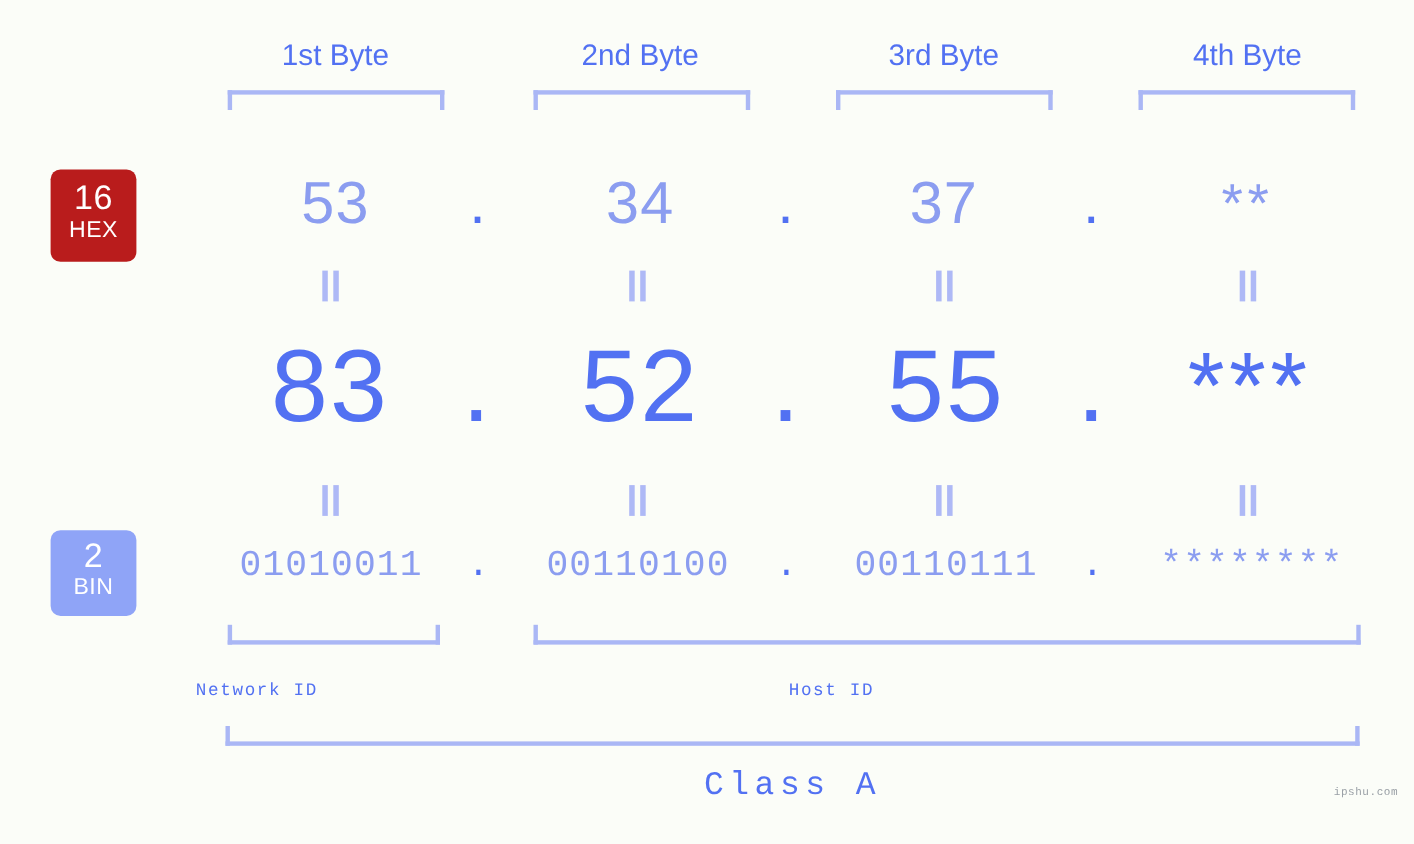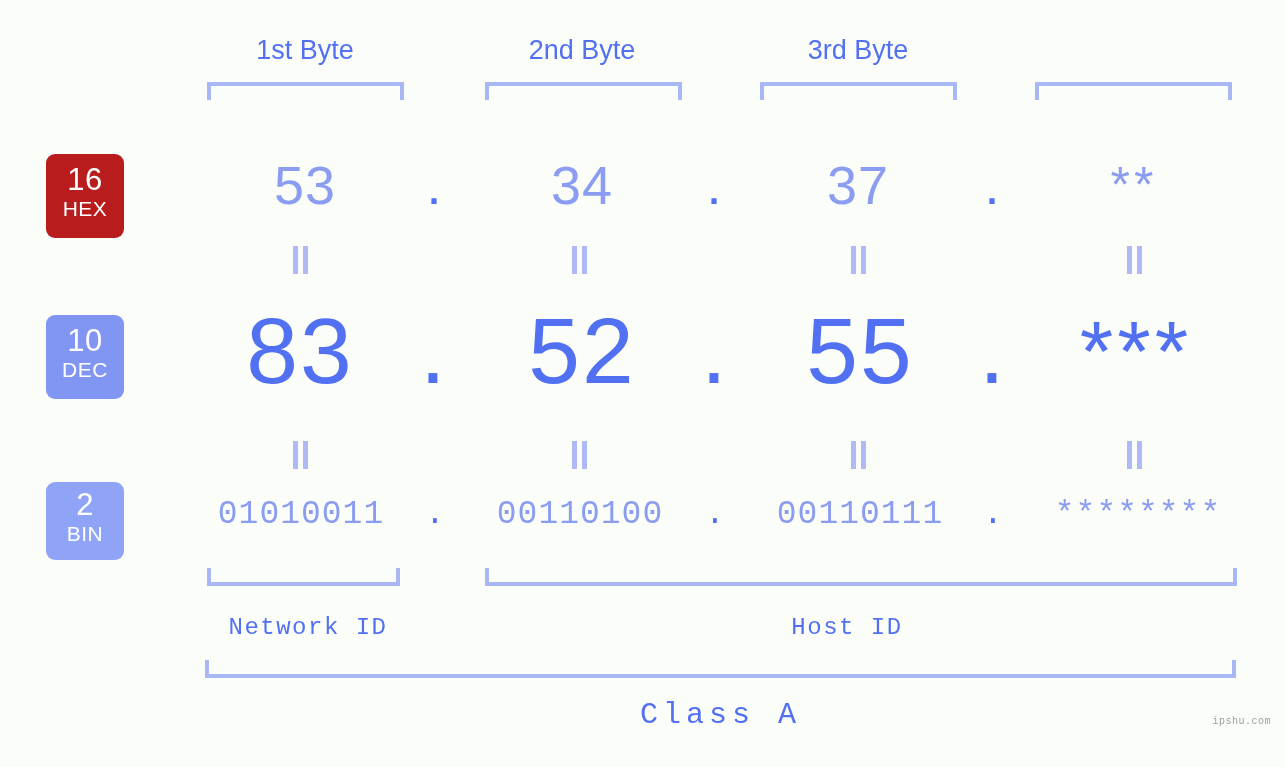--- a/index.html
+++ b/index.html
@@ -176,23 +176,22 @@
     background: #aeb9f6;
   }
   .eq span.b1 { left: 5px; }
   .eq span.b2 { left: 15px; }
   .eq-row1 { top: 246px; }
   .eq-row2 { top: 441px; }
 
   
   .id-label {
     position: absolute;
-    text-align: center;
-    font-family: "Liberation Mono", "DejaVu Sans Mono", monospace;
-    font-size: 24px;
+    font-family: "Liberation Mono", "DejaVu Sans Mono", monospace;
+    font-size: 16px;
     line-height: 30px;
     color: #5271f2;
     letter-spacing: 1.5px;
     white-space: nowrap;
   }
 
   
   #class-label {
     position: absolute;
     top: 696px;
@@ -221,33 +220,30 @@
   }
 </style>
 </head>
 <body>
 
 <div id="stage">
 
   <div class="byte-label" style="left:175px;">1st Byte</div>
   <div class="byte-label" style="left:452px;">2nd Byte</div>
   <div class="byte-label" style="left:728px;text-align:center;">3rd Byte</div>
+  <div class="byte-label" style="left:1004px;">4th Byte</div>
 
   <div class="bracket-top" style="left:207px; width:197px;"></div>
   <div class="bracket-top" style="left:485px; width:197px;"></div>
   <div class="bracket-top" style="left:760px; width:197px;"></div>
   <div class="bracket-top" style="left:1035px; width:197px;"></div>
 
   <div class="badge" id="badge-hex">
     <span class="badge-num">16</span>
     <span class="badge-name">HEX</span>
-  </div>
-  <div class="badge" id="badge-dec">
-    <span class="badge-num">10</span>
-    <span class="badge-name">DEC</span>
   </div>
   <div class="badge" id="badge-bin">
     <span class="badge-num">2</span>
     <span class="badge-name">BIN</span>
   </div>
 
   <div class="row-hex">
     <div class="cell" style="left:175px;">53</div>
     <div class="dot" style="left:414px;">.</div>
     <div class="cell" style="left:452px;">34</div>

